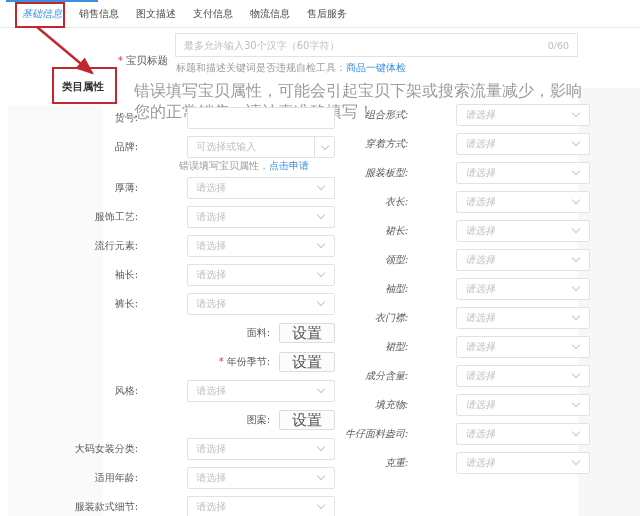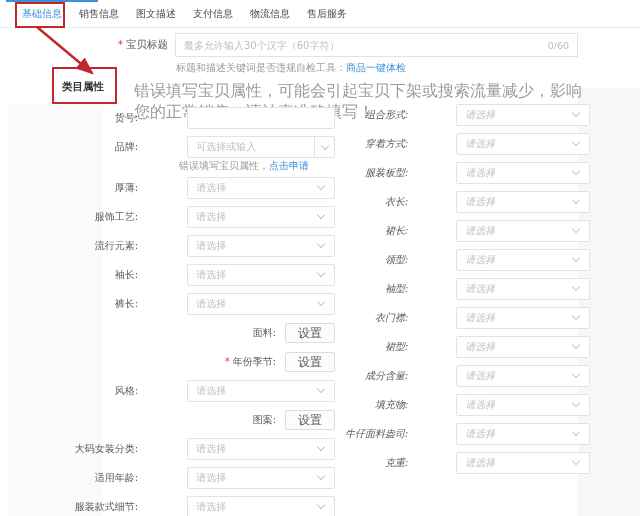--- a/index.html
+++ b/index.html
@@ -4,29 +4,29 @@
 <style>
   * { margin:0; padding:0; box-sizing:border-box; }
   html,body { background:#fff; }
   body { font-family:"DejaVu Sans","Liberation Sans",sans-serif; }
   #canvas { position:relative; width:640px; height:516px; background:#fff; overflow:hidden; }
 
   
   .tabbar { position:absolute; left:0; top:0; width:640px; height:28px; background:#fff;
             border-bottom:1px solid #e9e9e9; display:flex; align-items:center; padding-left:22px; }
   .tab { font-size:10px; color:#4a4a4a; margin-right:17px; white-space:nowrap; cursor:pointer; }
-  .tab.active { color:#3a8fe0; }
+  .tab.active { color:#3a8fe0;font-style:italic; }
   .tab-indicator { position:absolute; left:6px; top:0; width:92px; height:2px; background:#3a8fe0; }
 
   
   .band-left  { position:absolute; left:8px;  top:105px; width:95px;  height:411px; background:#fafafa; }
   .band-right { position:absolute; left:578px; top:88px; width:62px; height:428px; background:#f7f7f7; }
 
   
-  .t-label { position:absolute; left:0; top:38px; width:168px; text-align:right;
+  .t-label { position:absolute; left:0; top:54px; width:168px; text-align:right;
              font-size:10.5px; color:#555; }
   .req { color:#e4393c; margin-right:3px; }
   .title-wrap { position:absolute; left:175px; top:33px; width:403px; height:24px;
                 border:1px solid #e3e3e3; background:#fff; display:flex; align-items:center; }
   .title-wrap input { flex:1; border:none; outline:none; font-size:10px; color:#333;
                       padding:0 8px; background:transparent; font-family:inherit; }
   .title-wrap input::placeholder { color:#bdbdbd; }
   .counter { font-size:9.5px; color:#bdbdbd; padding-right:8px; }
   .t-helper { position:absolute; left:176px; top:61px; font-size:10px; color:#9b9b9b; }
   .link { color:#3a8fe0; cursor:pointer; text-decoration:none; }
@@ -48,21 +48,21 @@
           background:#fff; display:flex; align-items:center; cursor:pointer;margin-left:40px; }
   .col-left  .ctrl { width:172px; }
   .col-right .ctrl { width:145px; }
   .ph { font-size:10px; color:#c0c0c0; padding-left:8px; white-space:nowrap; overflow:hidden; }
   .chev { width:6px; height:6px; border-right:1px solid #c4c8cc; border-bottom:1px solid #c4c8cc;
           transform:rotate(45deg); display:inline-block; margin-top:-3px; }
   .sel-chev { position:absolute; right:10px; top:50%; margin-top:-5px; }
   .arrow-seg { position:absolute; right:0; top:0; width:20px; height:20px;
                border-left:1px solid #e2e2e2; display:flex; align-items:center; justify-content:center; }
   .btn-set { height:20px; padding:0 12px; border:1px solid #dcdcdc; border-radius:2px;
-             background:#fcfcfc; font-size:12px; color:#555; display:flex; align-items:center; cursor:pointer; }
+             background:#fcfcfc; font-size:15px; color:#555; display:flex; align-items:center; cursor:pointer; }
   .brand-helper { font-size:10px; color:#9b9b9b; margin:2px 0 5px 179px; height:12px; line-height:12px; }
 
   
   .overlay { position:absolute; left:0; top:0; width:640px; height:516px; pointer-events:none; z-index:50; }
 </style>
 </head>
 <body>
 
 <div id="canvas">
 

